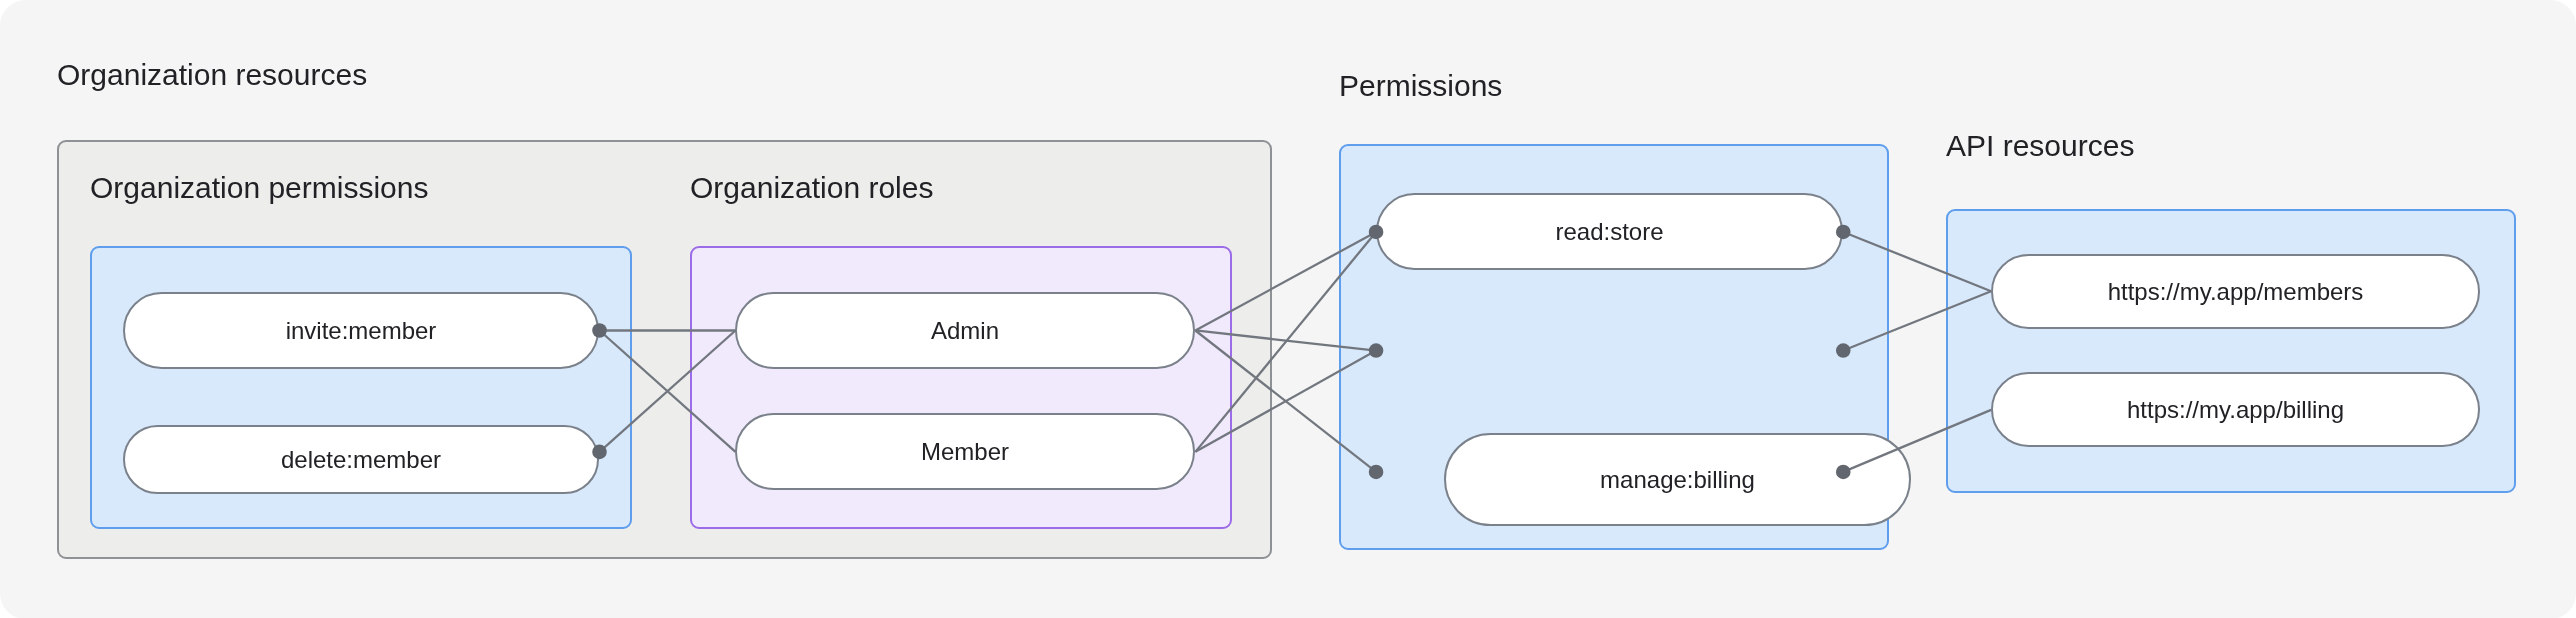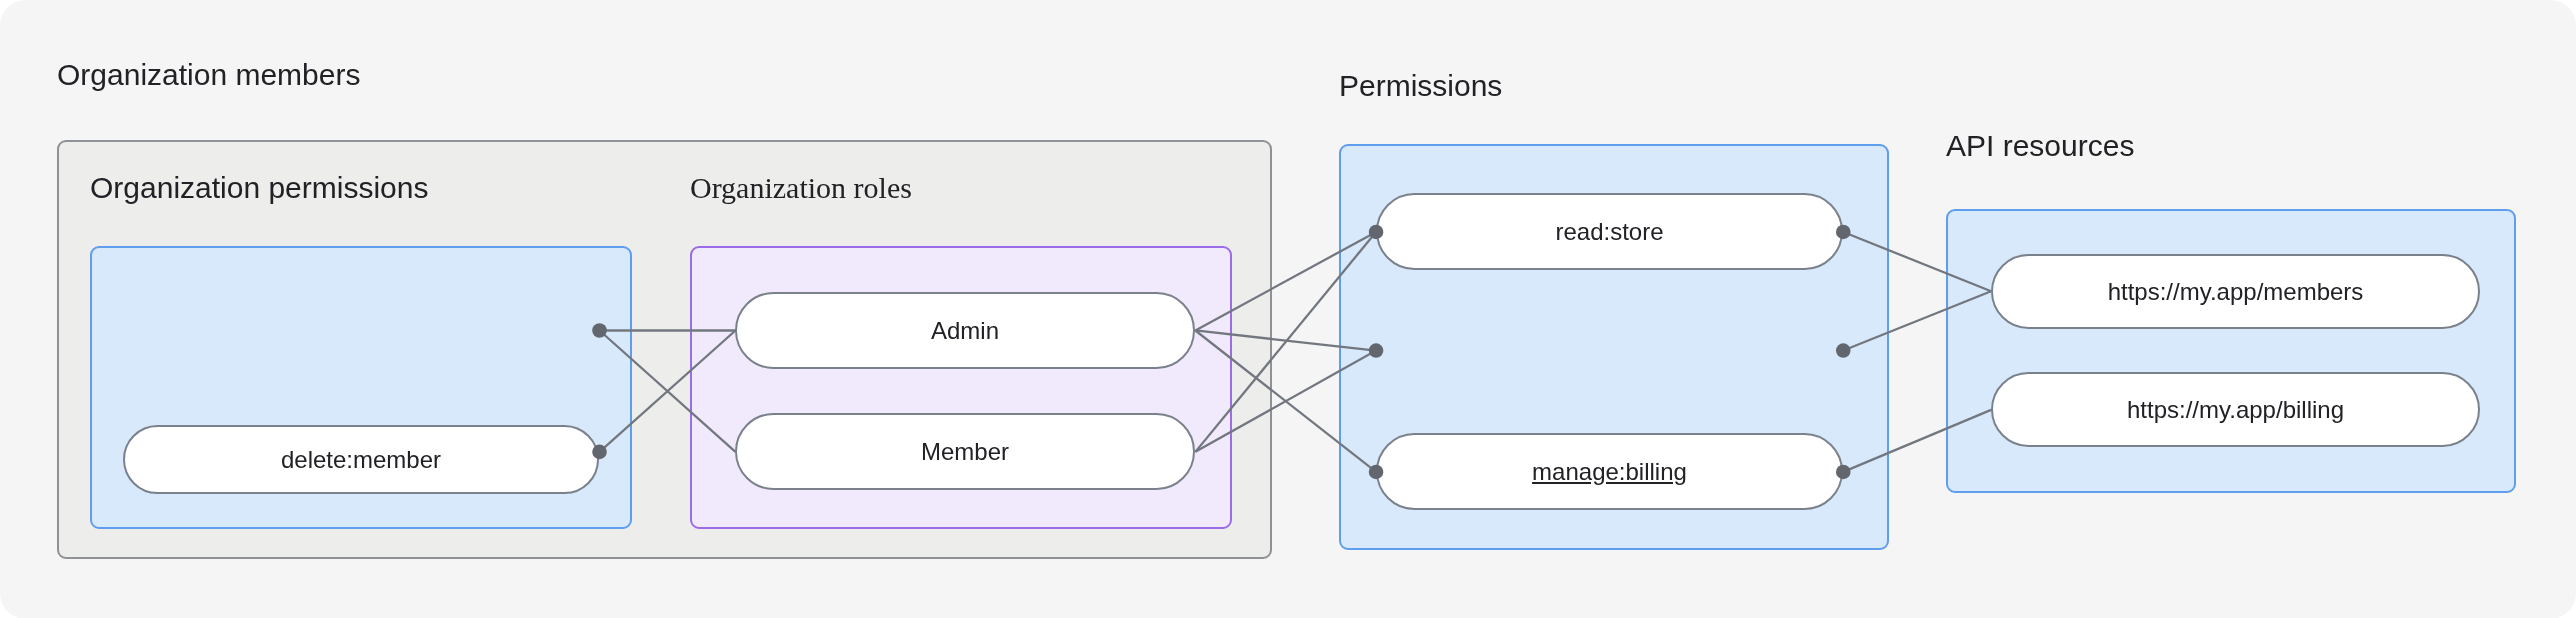--- a/index.html
+++ b/index.html
@@ -62,45 +62,46 @@
     width: 2576px;
     height: 619px;
     pointer-events: none;
   }
 </style>
 </head>
 <body>
 
 <div class="canvas">
 
-  <div class="heading" style="left:57px; top:57px;">Organization members</div>
+  <div class="heading" style="left:57px; top:57px;">Organization resources</div>
 
   <div class="panel gray" style="left:57px; top:140px; width:1215px; height:419px;"></div>
 
   <div class="heading" style="left:90px; top:170px;">Organization permissions</div>
 
   <div class="panel blue" style="left:90px; top:246px; width:542px; height:283px;"></div>
 
-  <div class="heading" style="left:690px; top:170px;font-family:Liberation Serif, serif;">Organization roles</div>
+  <div class="heading" style="left:690px; top:170px;">Organization roles</div>
 
   <div class="panel purple" style="left:690px; top:246px; width:542px; height:283px;"></div>
 
   <div class="heading" style="left:1339px; top:68px;">Permissions</div>
 
   <div class="panel blue" style="left:1339px; top:144px; width:550px; height:406px;"></div>
 
   <div class="heading" style="left:1946px; top:128px;">API resources</div>
 
   <div class="panel blue" style="left:1946px; top:209px; width:570px; height:284px;"></div>
 
+  <div class="pill" style="left: 123px; top: 292px; width: 476px; height: 77px;">invite:member</div>
   <div class="pill" style="left: 123px; top: 425px; width: 476px; height: 69px;">delete:member</div>
   <div class="pill" style="left: 735px; top: 292px; width: 460px; height: 77px;">Admin</div>
   <div class="pill" style="left: 735px; top: 413px; width: 460px; height: 77px;">Member</div>
   <div class="pill" style="left: 1376px; top: 193px; width: 467px; height: 77px;">read:store</div>
-  <div class="pill" style="left: 1376px; top: 433px; width: 467px; height: 77px; text-decoration: underline;">manage:billing</div>
+  <div class="pill" style="left: 1444px; top: 433px; width: 467px; height: 93px;">manage:billing</div>
   <div class="pill" style="left: 1991px; top: 254px; width: 489px; height: 75px;">https://my.app/members</div>
   <div class="pill" style="left: 1991px; top: 372px; width: 489px; height: 75px;">https://my.app/billing</div>
 
   <svg id="edges-svg" viewBox="0 0 2823 678" xmlns="http://www.w3.org/2000/svg">
       <line x1="657" y1="362" x2="806" y2="362" stroke="#72777f" stroke-width="2.5"></line>
       <line x1="657" y1="362" x2="806" y2="495" stroke="#72777f" stroke-width="2.5"></line>
       <line x1="657" y1="495" x2="806" y2="362" stroke="#72777f" stroke-width="2.5"></line>
       <line x1="1310" y1="362" x2="1508" y2="254" stroke="#72777f" stroke-width="2.5"></line>
       <line x1="1310" y1="362" x2="1508" y2="384" stroke="#72777f" stroke-width="2.5"></line>
       <line x1="1310" y1="362" x2="1508" y2="517" stroke="#72777f" stroke-width="2.5"></line>

